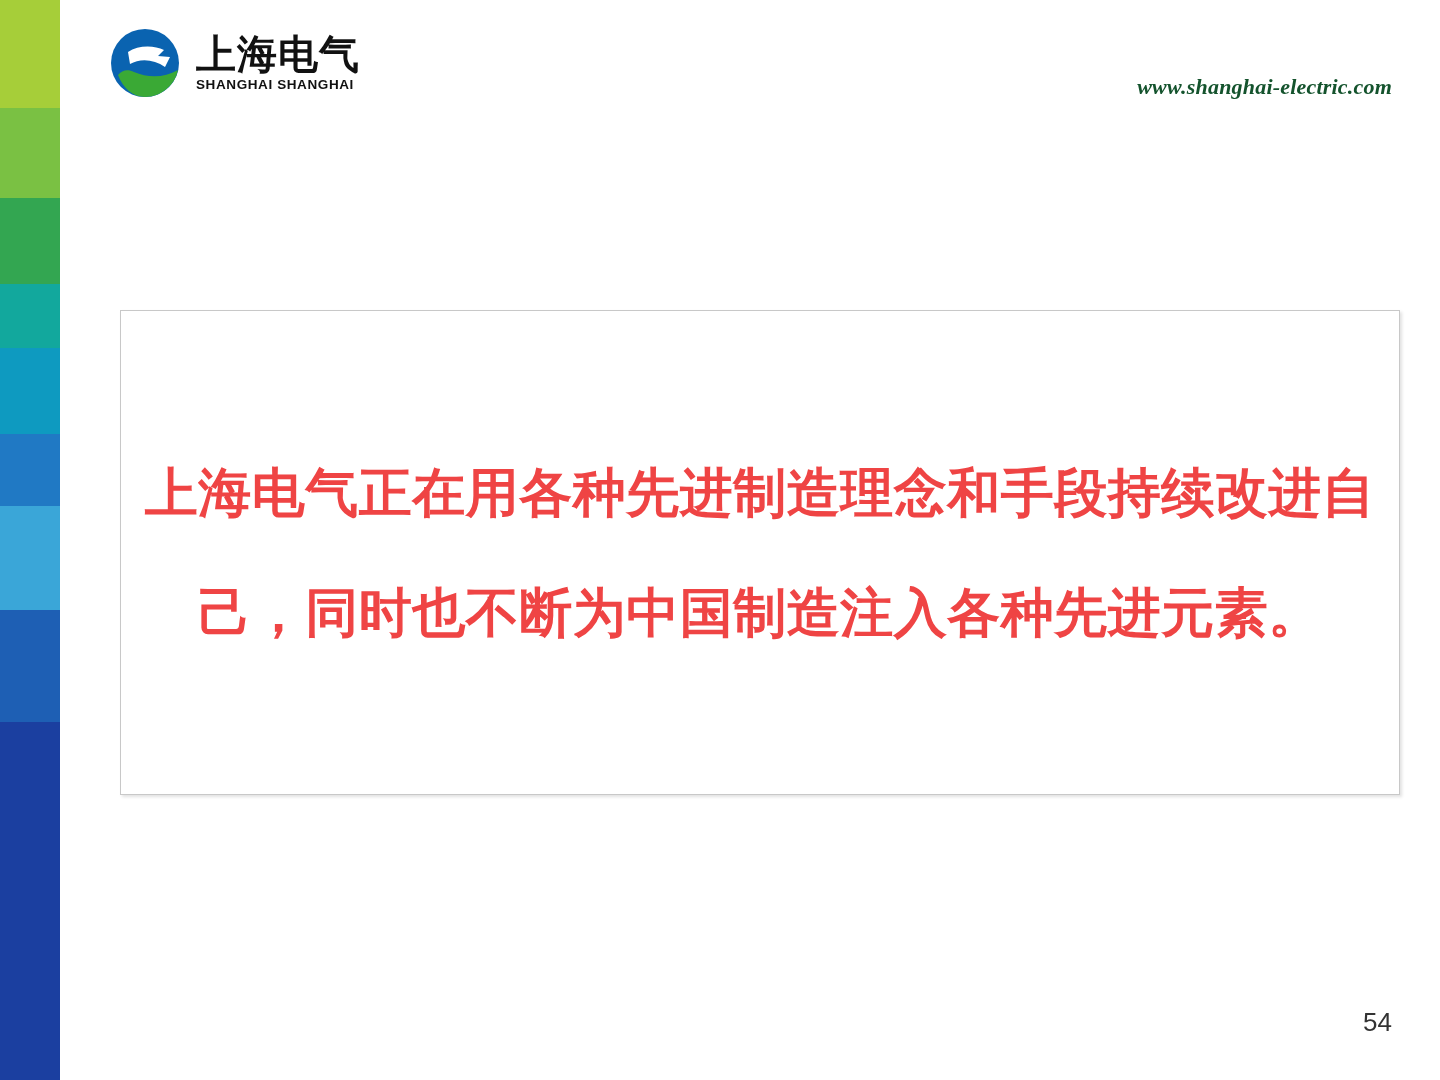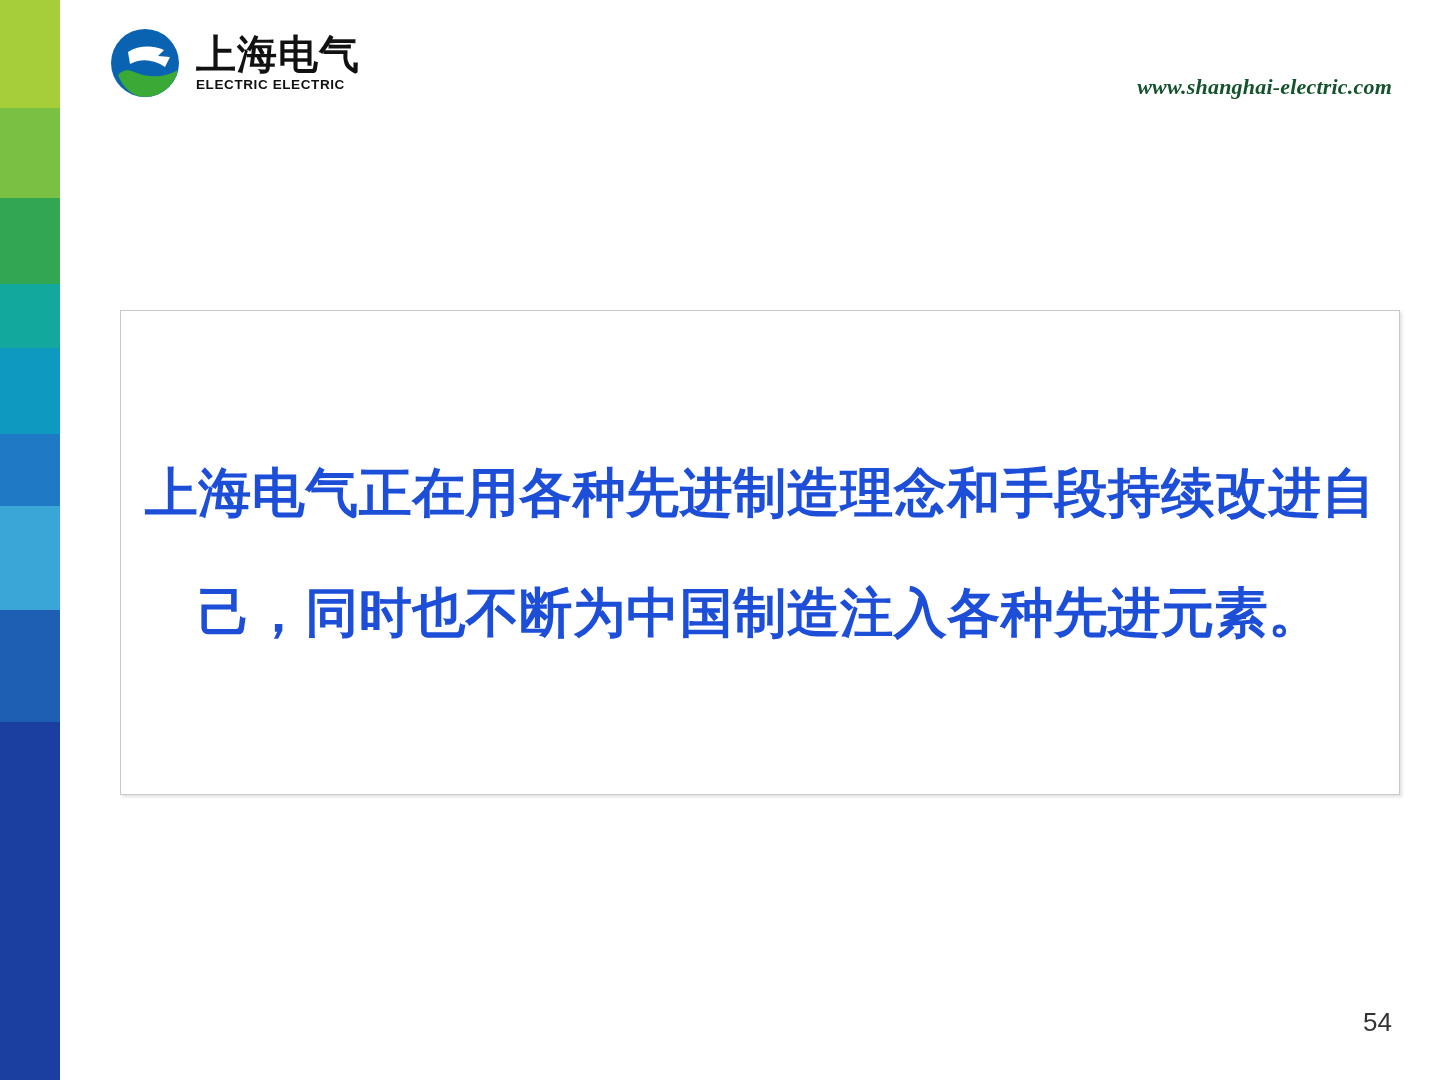--- a/index.html
+++ b/index.html
@@ -104,21 +104,21 @@
     box-shadow: 2px 2px 3px rgba(0,0,0,0.12);
     display: flex;
     align-items: center;
     justify-content: center;
   }
   .headline {
     font-family: "DejaVu Sans", sans-serif;
     font-weight: bold;
     font-size: 53px;
     line-height: 2.25;
-    color: #1d4ed8;
+    color: #ef4444;
     text-align: center;
     letter-spacing: 0.5px;
     padding: 0 18px;
     margin: 0;
   }
 
   
   .page-number {
     position: absolute;
     right: 48px;
@@ -149,21 +149,21 @@
     <div class="logo-wrap">
       <span class="logo-mark">
         <svg width="74" height="74" viewBox="0 0 74 74" xmlns="http://www.w3.org/2000/svg">
           <path d="M37 3 A34 34 0 0 1 37 71 A34 34 0 0 1 37 3 Z" fill="#0a63b0"></path>
           <path d="M37 71 A34 34 0 0 0 70 44 C56 52 40 52 26 46 C20 43 14 44 10 49 C15 62 25 71 37 71 Z" fill="#3aa935"></path>
           <path d="M20 26 C30 19 46 19 56 24 L50 30 L62 31 L57 41 C46 33 32 32 22 38 Z" fill="#ffffff"></path>
         </svg>
       </span>
       <span class="logo-text">
         <span class="logo-cn">上海电气</span>
-        <span class="logo-en">ELECTRIC ELECTRIC</span>
+        <span class="logo-en">SHANGHAI SHANGHAI</span>
       </span>
     </div>
     <div class="site-url">www.shanghai-electric.com</div>
   </div>
 
   <div class="content-box">
     <p class="headline">上海电气正在用各种先进制造理念和手段持续改进自己，同时也不断为中国制造注入各种先进元素。</p>
   </div>
 
   <div class="page-number">54</div>

